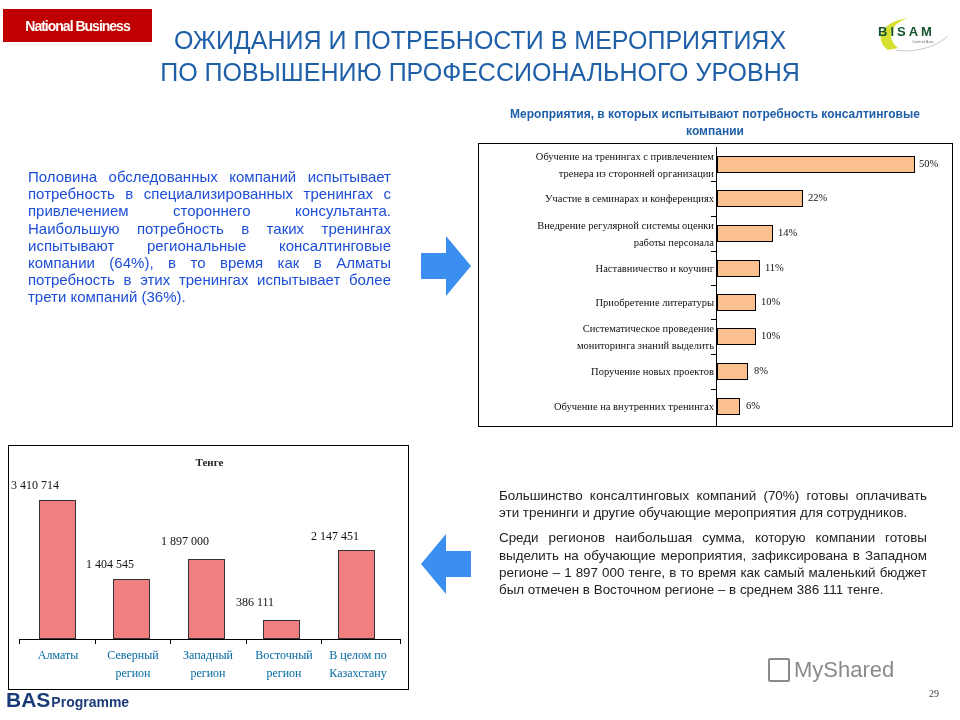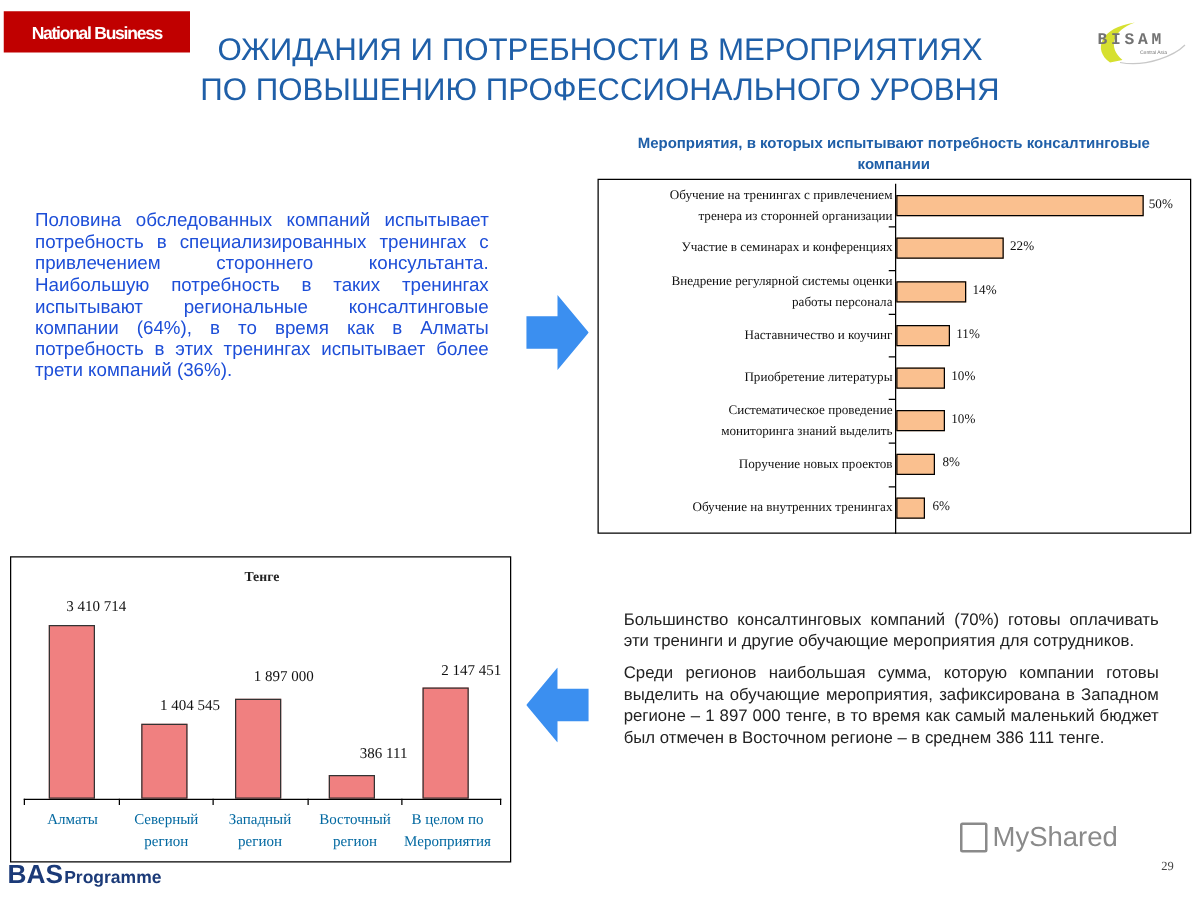--- a/index.html
+++ b/index.html
@@ -4,21 +4,21 @@
   <style>
     * { box-sizing: border-box; margin: 0; padding: 0; }
     html, body { width: 960px; height: 720px; background: #ffffff; overflow: hidden; }
     body { position: relative; font-family: "Liberation Sans", sans-serif; color: #222; }
 
     .nb-logo { position: absolute; left: 3px; top: 9px; width: 149px; height: 33px; background: #c00000; color: #fff; font-family: "Liberation Sans", sans-serif; font-weight: bold; font-size: 14px; letter-spacing: -1px; display:flex; align-items:center; justify-content:center; }
 
     .title { position: absolute; left: 130px; top: 24px; width: 700px; text-align: center; color: #1f5fa8; font-size: 25px; line-height: 32px; font-family: "Liberation Sans", sans-serif; }
 
     .bisam { position: absolute; left: 868px; top: 14px; width: 82px; height: 40px; }
-    .bisam-text { position: absolute; left: 10px; top: 10px; font-family: Liberation Mono, monospace; font-weight: bold; color: #737373; font-size: 13px; letter-spacing: 3px; }
+    .bisam-text { position: absolute; left: 10px; top: 10px; font-family: Liberation Sans, sans-serif; font-weight: bold; color: #14532d; font-size: 13px; letter-spacing: 3px; }
     .bisam-sub { position: absolute; left: 44px; top: 25px; font-size: 4px; color: #777; }
 
     .chart1-title { position: absolute; left: 480px; top: 106px; width: 470px; text-align: center; color: #1f5fa8; font-weight: bold; font-size: 12px; line-height: 17px; }
 
     .chart1 { position: absolute; left: 478px; top: 143px; width: 475px; height: 284px; border: 1px solid #000; background:#fff; }
     .c1-axis { position: absolute; left: 237px; top: 3px; width: 1px; height: 280px; background: #000; }
     .c1-row { position: absolute; left: 0; width: 475px; }
     .c1-label { position: absolute; right: 240px; width: 235px; text-align: right; font-family: "Liberation Serif", serif; font-size: 10.5px; line-height: 17px; color:#111; }
     .c1-bar { position: absolute; left: 238px; height: 17px; background: #fac08f; border: 1px solid #000; }
     .c1-val { position: absolute; font-family: "Liberation Serif", serif; font-size: 10.5px; color:#111; }
@@ -28,21 +28,21 @@
     .para2 { position: absolute; left: 499px; top: 487px; width: 428px; font-size: 13.4px; line-height: 17.2px; text-align: justify; color: #222; }
     .para2 p { margin-bottom: 8px; }
 
     .arrow { position: absolute; }
 
     .chart2 { position: absolute; left: 8px; top: 445px; width: 401px; height: 245px; border: 1px solid #000; background:#fff;padding-left:41px; }
     .c2-title { position: absolute; left: 0; top: 10px; width: 401px; text-align: center; font-family: "Liberation Serif", serif; font-weight: bold; font-size: 11px; }
     .c2-axis { position: absolute; left: 10px; top: 193px; width: 382px; height: 1px; background: #000; }
     .c2-tick { position: absolute; top: 193px; width: 1px; height: 5px; background:#000; }
     .c2-bar { position: absolute; width: 37px; background: #f08080; border: 1px solid #333; }
-    .c2-val { position: absolute; width: 90px; text-align: right; font-family: "Liberation Serif", serif; font-size: 12px; color:#111; }
+    .c2-val { position: absolute; width: 90px; text-align: left; font-family: "Liberation Serif", serif; font-size: 12px; color:#111; }
     .c2-cat { position: absolute; top: 200px; width: 78px; text-align: center; font-family: "Liberation Serif", serif; font-size: 12px; line-height: 18px; color:#0369a1; }
 
     .bas { position: absolute; left: 6px; top: 688px; font-size: 21px; font-weight: bold; color: #1b3a78; }
     .bas .prog { font-size: 14px; font-weight: bold; color: #1b3a78; margin-left: 1px; }
 
     .myshared { position: absolute; left: 768px; top: 657px; font-size: 22px; color: #8a8a8a; display:flex; align-items:center; gap:4px; }
     .myshared-icon { width: 22px; height: 24px; border: 2px solid #8a8a8a; border-radius: 2px; position: relative; }
     .page-num { position: absolute; left: 929px; top: 688px; font-family: "Liberation Serif", serif; font-size: 10px; color: #444; }
   </style>
 </head>
@@ -185,21 +185,21 @@
   <div class="c2-bar" style="left:254px;top:174px;height:19px"></div>
   <div class="c2-cat" style="left:236px">
     <div>Восточный</div>
     <div>регион</div>
   </div>
 
   <div class="c2-val" style="left:302px;top:83px">2 147 451</div>
   <div class="c2-bar" style="left:329px;top:104px;height:89px"></div>
   <div class="c2-cat" style="left:310px">
     <div>В целом по</div>
-    <div>Мероприятия</div>
+    <div>Казахстану</div>
   </div>
 </div>
 
 <svg class="arrow" style="left:421px;top:534px" width="50" height="60">
   <polygon points="50,17 25,17 25,0 0,30 25,60 25,43 50,43" fill="#3b8ff0"></polygon>
 </svg>
 
 <div class="para2">
   <p>Большинство консалтинговых компаний (70%) готовы оплачивать эти тренинги и другие обучающие мероприятия для сотрудников.</p>
   <p>Среди регионов наибольшая сумма, которую компании готовы выделить на обучающие мероприятия, зафиксирована в Западном регионе – 1 897 000 тенге, в то время как самый маленький бюджет был отмечен в Восточном регионе – в среднем 386 111 тенге.</p>

